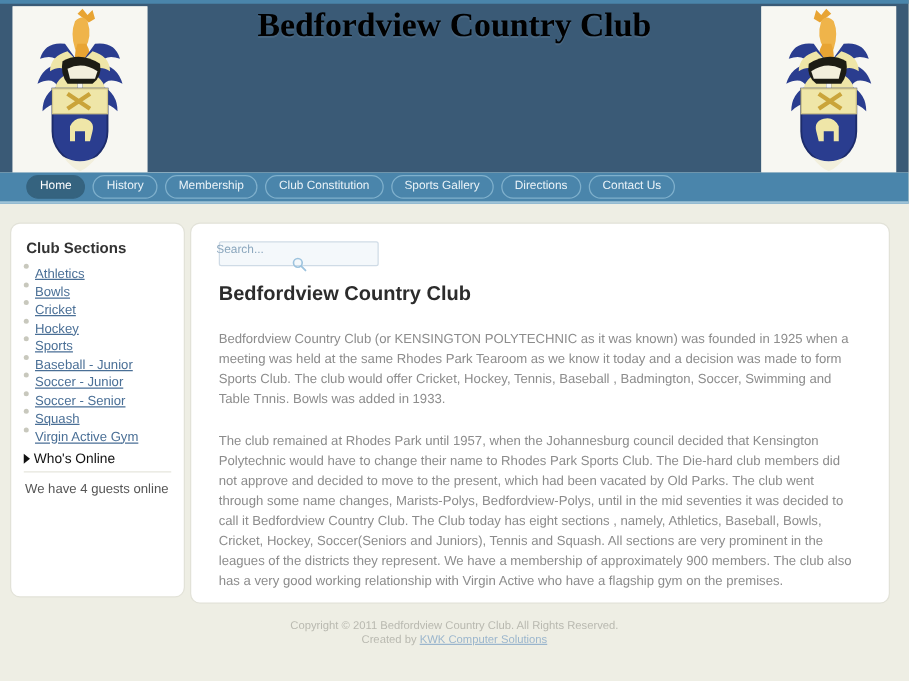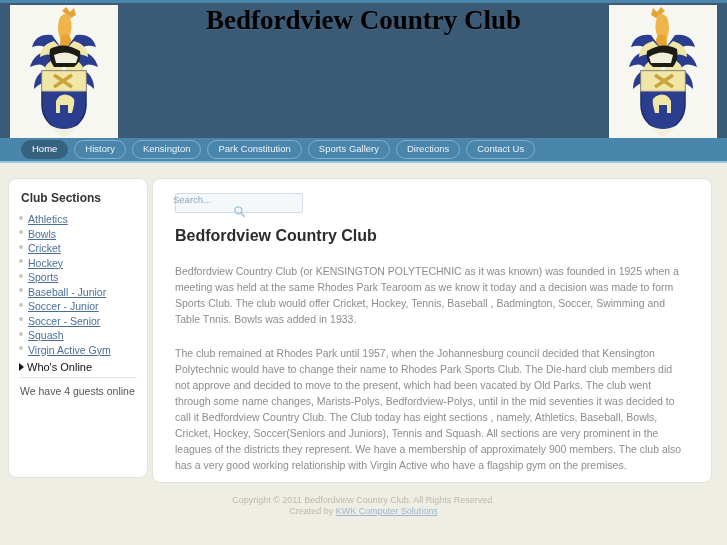--- a/index.html
+++ b/index.html
@@ -104,21 +104,21 @@
     font-size: 12px;
     font-weight: bold;
     color: #333333;
   }
   .sidebar ul {
     list-style: none;
     margin: 0; padding: 0;
   }
   .sidebar li {
     display: flex;
-    align-items: center;
+    align-items: flex-start;
     margin: 0 0 1.5px 0;
     line-height: 13px;
   }
   .bullet-dot {
     display: inline-block;
     width: 4px; height: 4px;
     border-radius: 50%;
     background: #c8c8bd;
     margin-right: 5px;
     flex: none;
@@ -278,22 +278,22 @@
         </svg>
       </div>
 
     </div>
   </div>
 
   <div class="nav-tab-top"></div>
   <div class="nav">
     <a class="nav-item active">Home</a>
     <a class="nav-item">History</a>
-    <a class="nav-item">Kensington</a>
-    <a class="nav-item">Park Constitution</a>
+    <a class="nav-item">Membership</a>
+    <a class="nav-item">Club Constitution</a>
     <a class="nav-item">Sports Gallery</a>
     <a class="nav-item">Directions</a>
     <a class="nav-item">Contact Us</a>
   </div>
 
   <div class="content-area">
 
     <div class="sidebar">
       <h3>Club Sections</h3>
       <ul>

